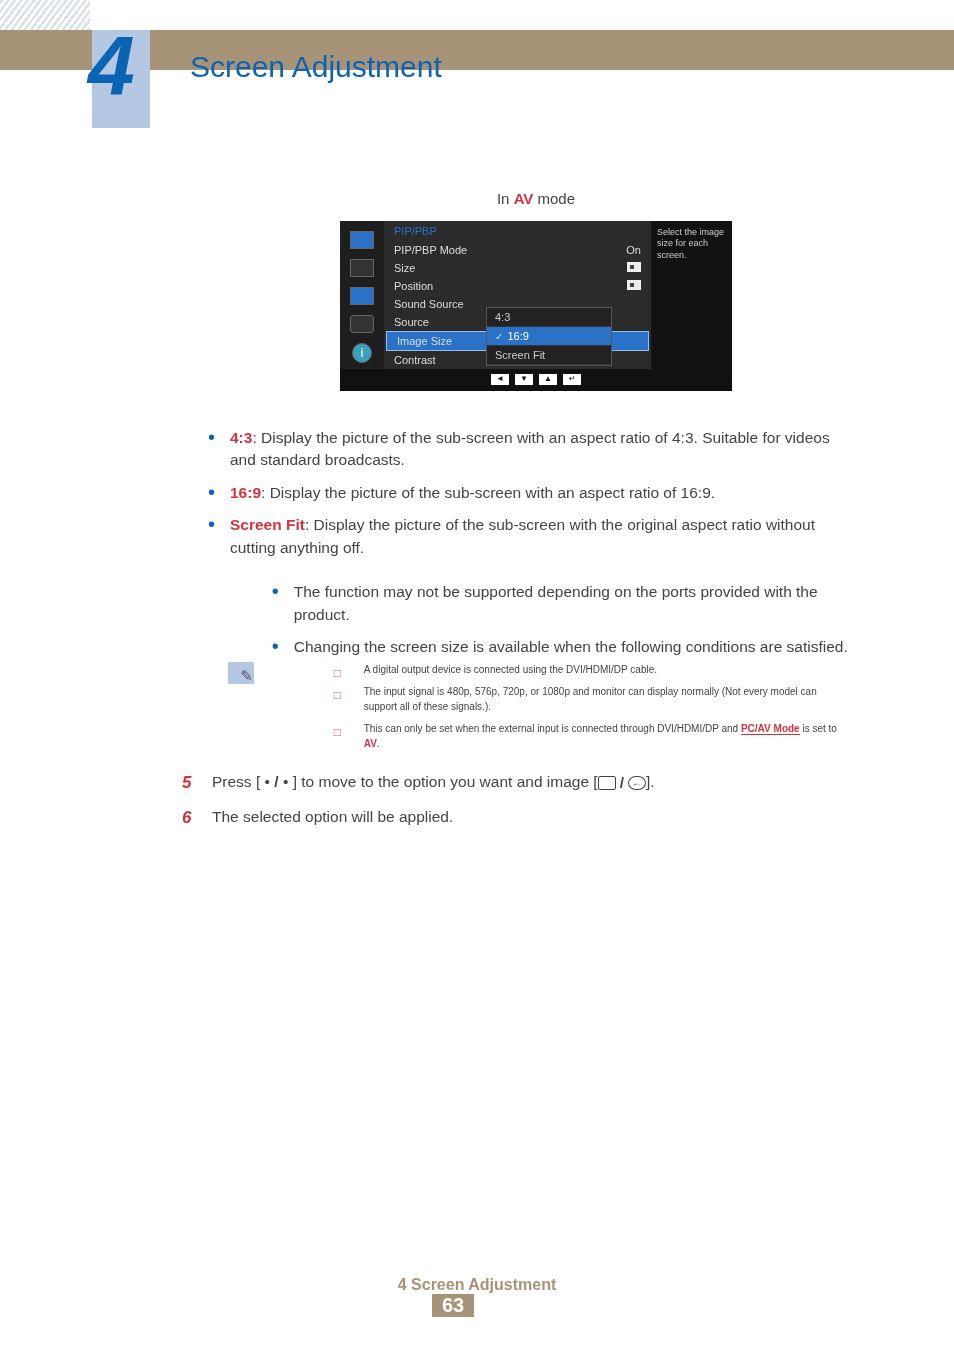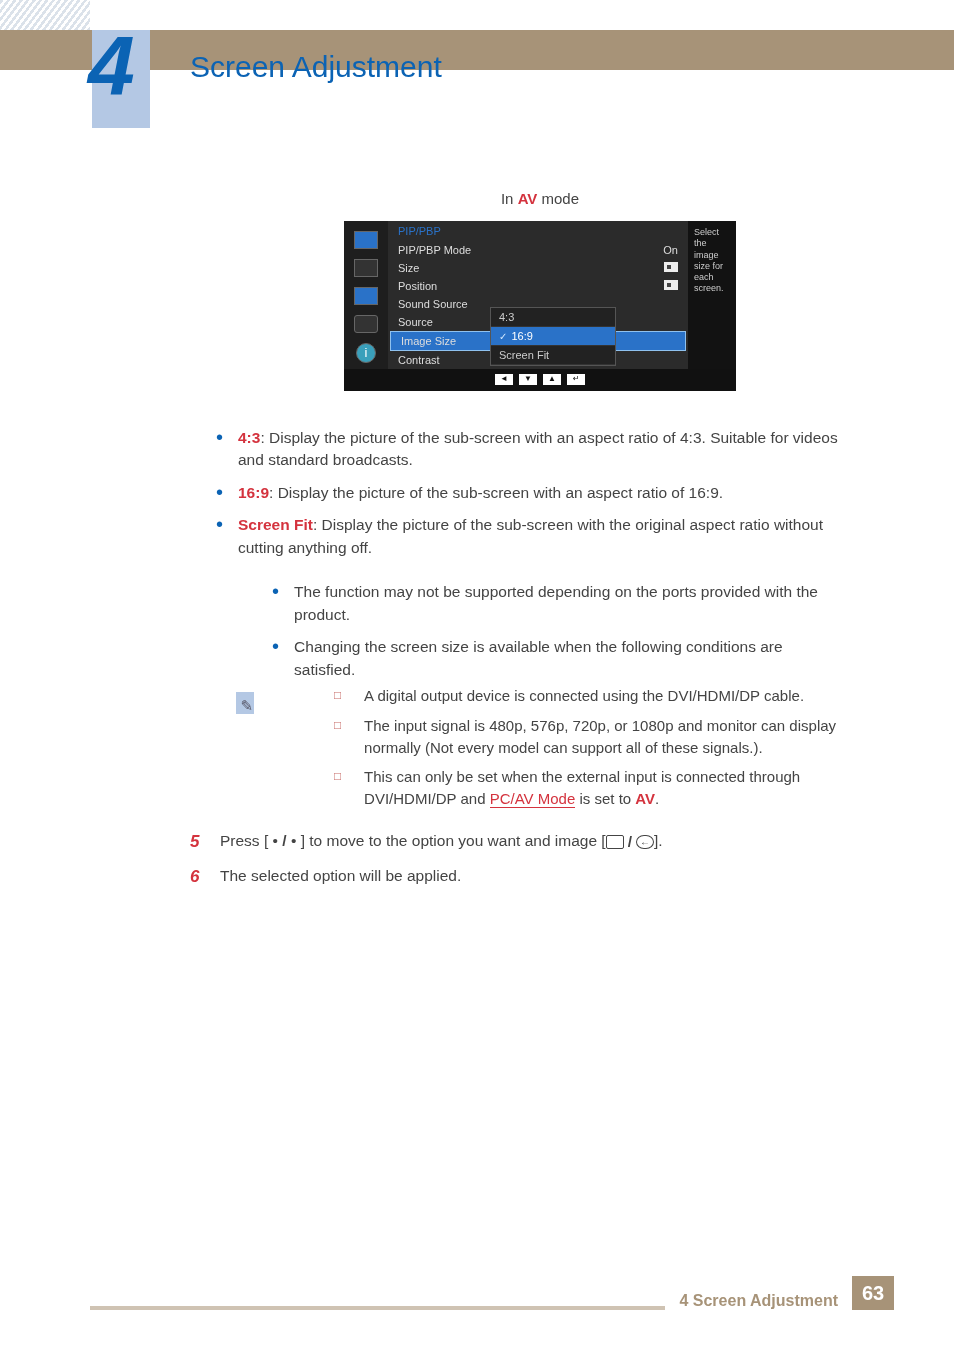--- a/index.html
+++ b/index.html
@@ -3,69 +3,69 @@
 <meta charset="utf-8">
 <style>
   * { box-sizing: border-box; margin: 0; padding: 0; }
   body { width: 954px; height: 1350px; font-family: Arial, Helvetica, sans-serif; background: #fff; position: relative; color: #444; }
   .deco-corner { position: absolute; top: 0; left: 0; width: 90px; height: 40px; overflow: hidden; }
   .deco-corner::before { content:""; position:absolute; top:-40px; left:-40px; width:160px; height:90px; background: repeating-linear-gradient(135deg,#dbe2ea 0 3px,#fff 3px 6px); transform:skewY(-18deg); }
   .top-band { position: absolute; top: 30px; left: 0; right: 0; height: 40px; background: #a79378; }
   .top-left-block { position: absolute; top: 30px; left: 92px; width: 58px; height: 98px; background: #b4c8e4; }
   .big-num { position: absolute; top: 18px; left: 88px; font-size: 84px; font-weight: bold; color: #0b63b4; font-style: italic; letter-spacing:-4px; }
   .top-title { position: absolute; top: 50px; left: 190px; font-size: 30px; color: #0b63b4; font-weight: 500; }
-  .content { position: absolute; top: 190px; left: 16px; right: 0; padding: 0 90px 0 200px; }
+  .content { position: absolute; top: 190px; left: 8px; right: 0; padding: 0 90px 0 200px; }
   .in-av { text-align: center; font-size: 15px; color: #444; margin-bottom: 14px; }
   .in-av .av { color: #d4333e; font-weight: bold; }
   
   .osd-wrap { width: 392px; margin: 0 auto 36px auto; }
   .osd { width: 392px; background: #111; color: #ddd; font-size: 12px; padding-bottom: 4px; }
   .osd-body { display: flex; }
   .side { width: 44px; background: #1e1e1e; display: flex; flex-direction: column; align-items: center; gap: 10px; padding: 10px 0 0 0; }
   .side-ico { width: 24px; height: 18px; background: #333; border: 1px solid #666; position: relative; }
   .side-ico.monitor { background: #2a72c8; }
   .side-ico.gear { border-radius:3px; }
   .side-ico.info { border-radius: 50%; width: 20px; height: 20px; background: #3aa0bb; text-align:center; color:#fff; font-size:13px; line-height:18px; }
   .mid { flex: 1; background: #2b2b2b; }
   .osd-title { color: #2a72c8; padding: 4px 10px 4px 10px; font-size: 11px; }
   .row { display: flex; justify-content: space-between; padding: 3px 10px; font-size: 11px; color:#ddd; position:relative; }
   .row .val { font-size:11px; color:#ddd; }
   .row.selected { background: #2a72c8; border:1px solid #8fc1ee; margin:0 2px; }
   .pop { position: absolute; left: 146px; top: 86px; width: 126px; background: #222; border: 1px solid #555; }
   .pop .prow { padding: 3px 8px; font-size: 11px; color: #ccc; border-bottom: 1px solid #333; }
   .pop .prow.sel { background: #2a72c8; color: #fff; }
   .pop .prow.sel::before { content:"✓"; color:#cfe7ff; margin-right:4px; font-size:10px; }
-  .right { width: 48px; background: #121212; padding: 6px; font-size: 9px; color: #ccc; line-height: 1.25; }
+  .right { width: 81px; background: #121212; padding: 6px; font-size: 9px; color: #ccc; line-height: 1.25; }
   .osd-nav { height:16px; background:#111; display:flex; justify-content:center; gap:6px; align-items:center; margin-top:2px;}
   .nav-btn { width:18px; height:11px; background:#fff; font-size:8px; color:#111; text-align:center; line-height:10px; }
   .posicon { width:14px; height:10px; background:#eee; position:relative;}
   .posicon::after{content:"";position:absolute;width:4px;height:4px;background:#444;top:3px;left:3px;}
   
   ul.bullets { list-style: none; margin: 0 16px 22px 0; padding: 0; }
   ul.bullets > li { font-size: 15.5px; line-height: 1.45; color: #444; margin-bottom: 10px; position: relative; padding-left: 22px; }
   ul.bullets > li::before { content: "•"; color: #0b63b4; position: absolute; left: 0; top: 0; font-size: 20px; line-height: 1; }
   .term { color: #d4333e; font-weight: 600; }
   .note-block { display: flex; gap: 18px; margin: 0 0 0 20px; align-items: center; }
   .note-icon { width: 30px; height: 22px; background: #b4c8e4; margin-top: 4px; position:relative; }
   .note-icon::after{content:"✎"; position:absolute; right:1px; bottom:-1px; font-size:15px; color:#556; }
   .note-body ul.bullets { margin-bottom: 10px; }
   ul.sq { list-style:none; margin: 4px 0 10px 0; padding: 0 0 0 40px; }
-  ul.sq > li { font-size: 15px; line-height: 1.45; margin-bottom: 8px; position:relative; padding-left: 30px; }
+  ul.sq > li { font-size: 10px; line-height: 1.45; margin-bottom: 8px; position:relative; padding-left: 30px; }
   ul.sq > li::before { content:"□"; color:#c86d6a; position:absolute; left:0; top:2px; font-size:12px; }
-  .pcav { color:#d4333e; font-weight:400; border-bottom:1px solid #d4333e; }
+  .pcav { color:#d4333e; font-weight:700; border-bottom:1px solid #d4333e; }
   .av2 { color:#d4333e; font-weight:600; }
   .step { display:flex; gap:16px; font-size:15.5px; line-height:1.45; margin: 10px 0 8px -26px; }
   .stepnum { color:#d4333e; font-style:italic; font-weight:600; font-size:17px; width:14px; }
   .glyphbox { display:inline-flex; align-items:center; gap:4px; vertical-align:middle; }
   .g-screen { display:inline-block; width:18px; height:14px; border:1.6px solid #444; border-radius:2px; }
   .g-enter { display:inline-block; width:18px; height:14px; border:1.6px solid #444; border-radius:8px 8px 8px 8px / 7px; position:relative; }
   .g-enter::after { content:"←"; font-size:10px; position:absolute; left:3px; top:-1px; }
   .slash { font-weight:bold; }
   
-  .footer { position: absolute; bottom: 40px; left: 0; right: 12px; height: 34px; display:flex; align-items:flex-end; }
+  .footer { position: absolute; bottom: 40px; left: 0; right: 0; height: 34px; display:flex; align-items:center;flex-direction:column; }
   .footer-line { flex: 1; height: 4px; background: #cfc3b3; margin-left: 90px; }
   .footer-text { font-size: 16px; font-weight: bold; color: #a79378; margin: 0 14px; }
   .footer-num { width: 42px; height: 34px; background: #a79378; color:#fff; font-size:20px; font-weight:bold; display:flex; align-items:center; justify-content:center; margin-right:48px; }
 </style>
 </head>
 <body>
 
 <div class="deco-corner"></div>
 <div class="top-band"></div>
 <div class="top-left-block"></div>

